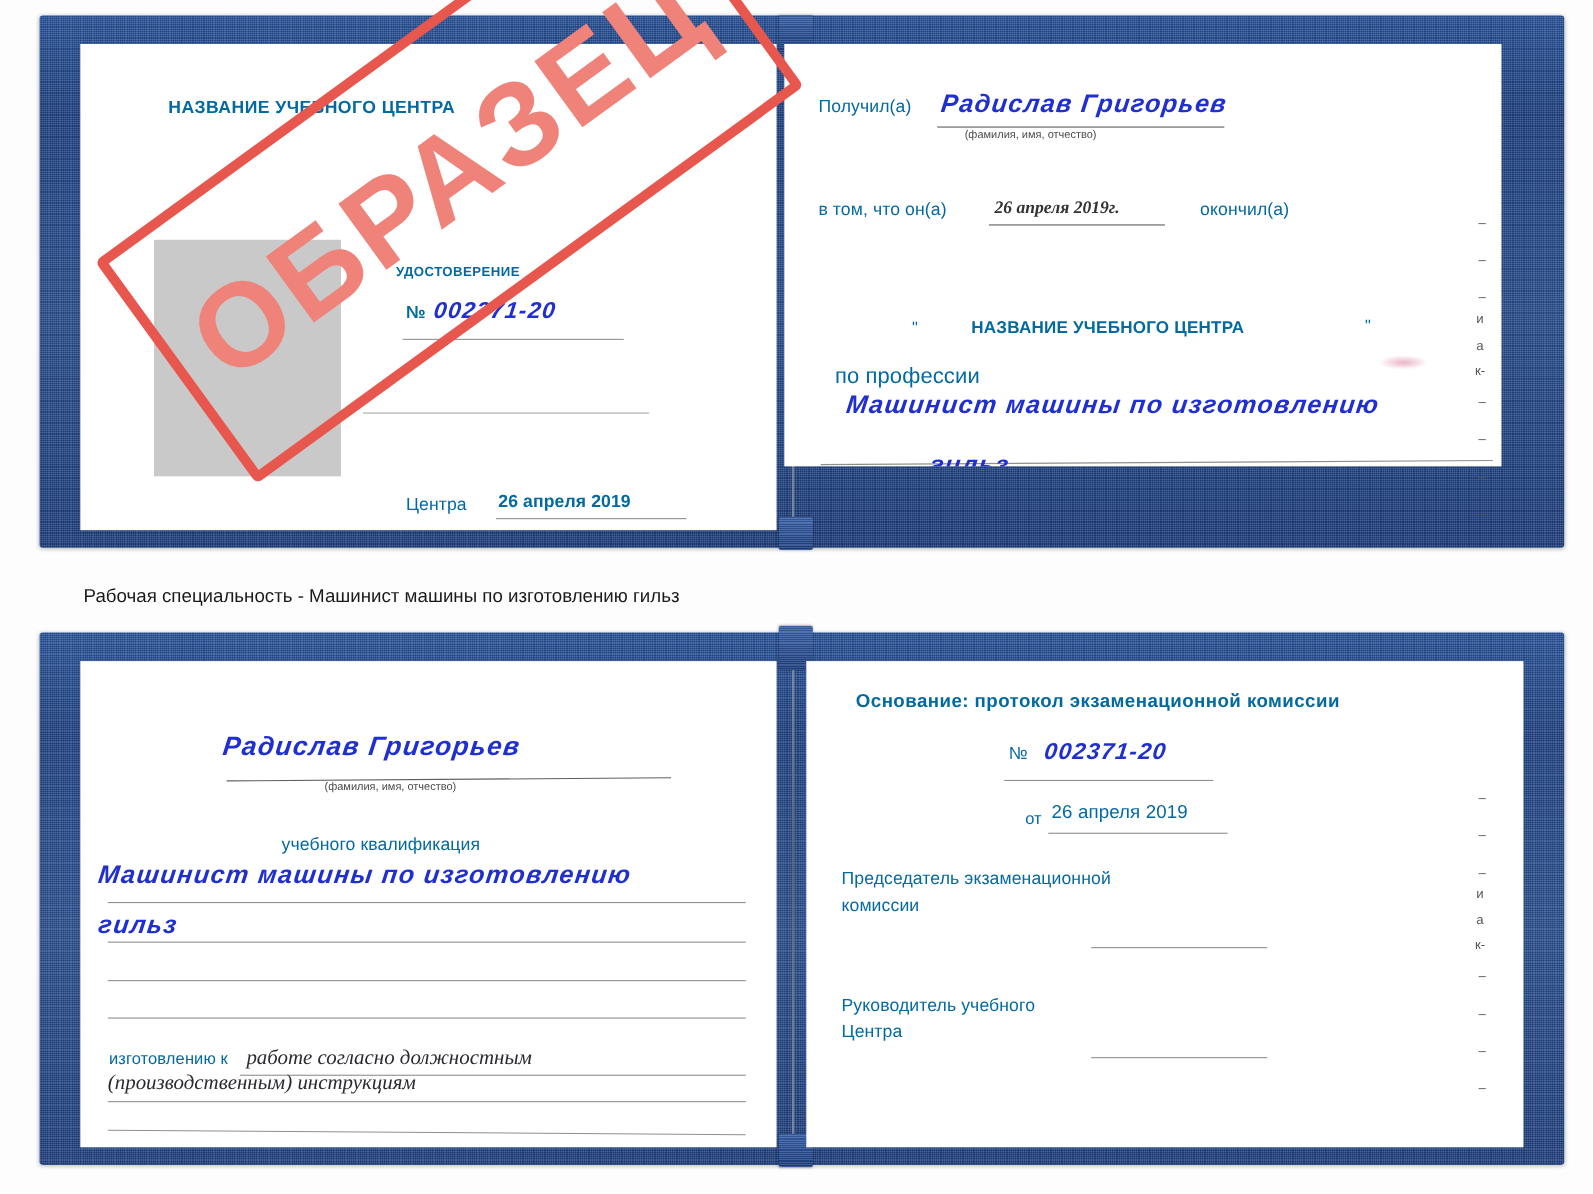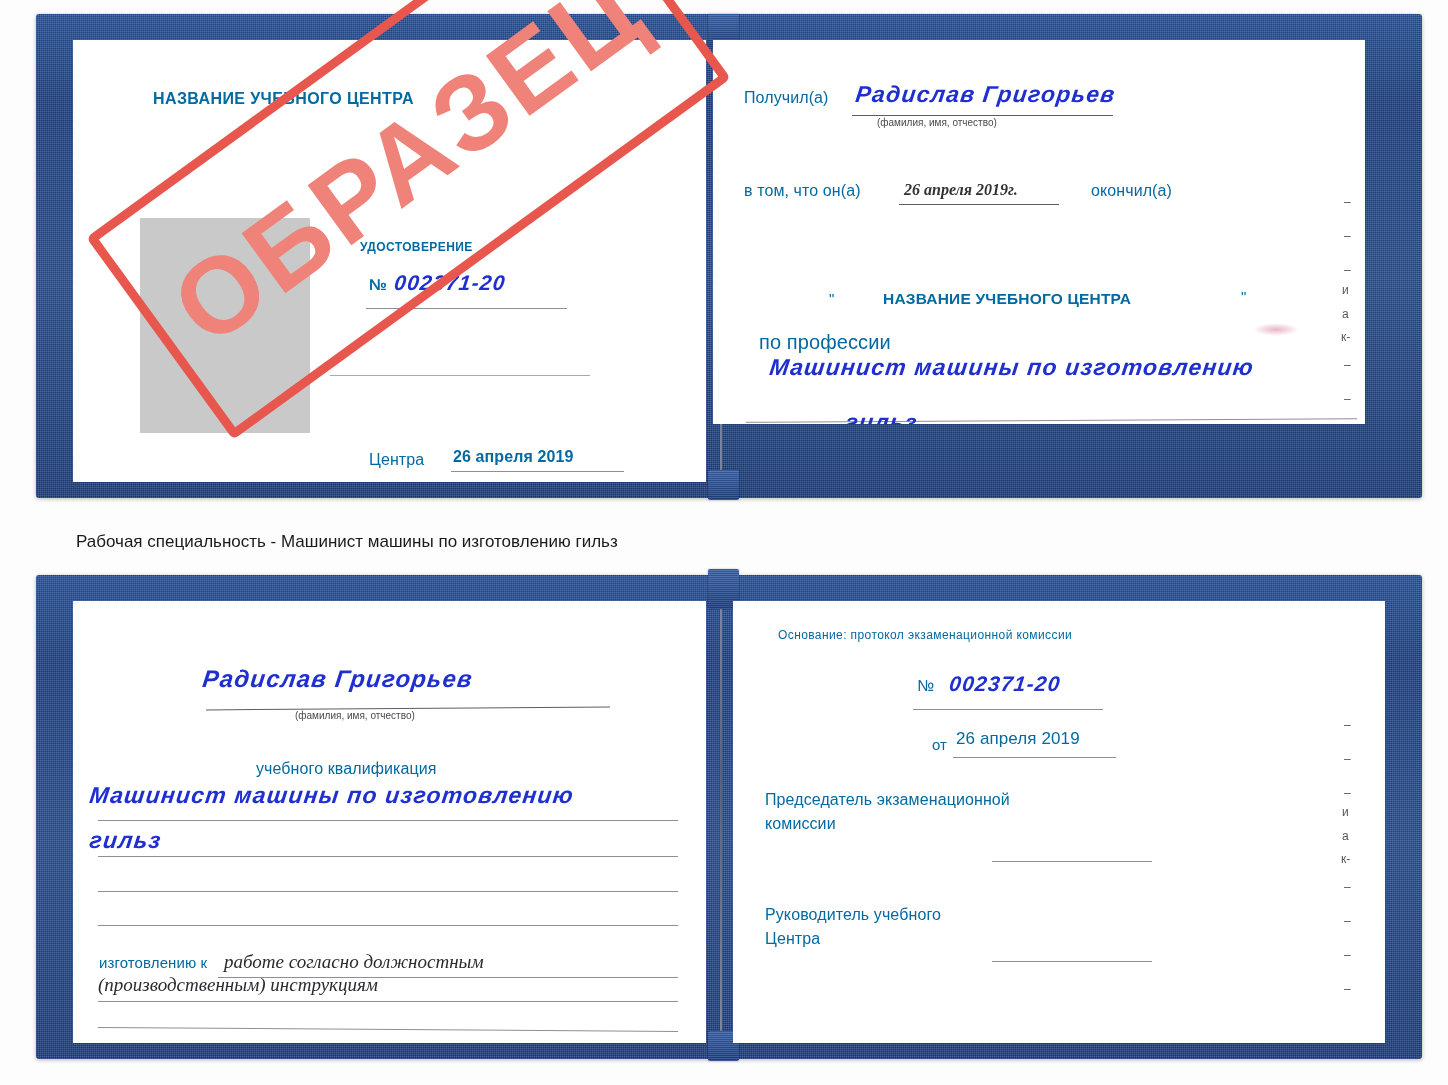--- a/index.html
+++ b/index.html
@@ -262,21 +262,21 @@
       <div class="rule" style="left:25px; top:400px; width:580px;"></div>
       <div class="rule" style="left:25px; top:428px; width:580px; transform:rotate(0.4deg);"></div>
     </div>
 
     <div class="spine" style="left:684px; top:24px; height:446px;"></div>
     <div class="spine-tab" style="left:672px; top:-6px; width:31px; height:40px;"></div>
     <div class="spine-tab" style="left:672px; top:456px; width:31px; height:30px;"></div>
 
     <div class="cert-inner" style="left:697px; top:26px; width:652px; height:442px;">
 
-      <div class="t print" style="left:45px; top:27px; font-size:12px; letter-spacing:.4px;">Основание: протокол экзаменационной комиссии</div>
+      <div class="t print" style="left:45px; top:27px; font-size:17px; letter-spacing:.4px;font-weight:bold;">Основание: протокол экзаменационной комиссии</div>
 
       <div class="t print" style="left:184px; top:76px; font-size:16px;">№</div>
       <div class="t hand" style="left:215px; top:71px; font-size:21px;">002371-20</div>
       <div class="rule" style="left:180px; top:108px; width:190px;"></div>
 
       <div class="t print" style="left:199px; top:135px; font-size:15px;">от</div>
       <div class="t print" style="left:223px; top:128px; font-size:17px;">26 апреля 2019</div>
       <div class="rule" style="left:220px; top:156px; width:163px;"></div>
 
       <div class="t print" style="left:32px; top:190px; font-size:16px;">Председатель экзаменационной</div>

